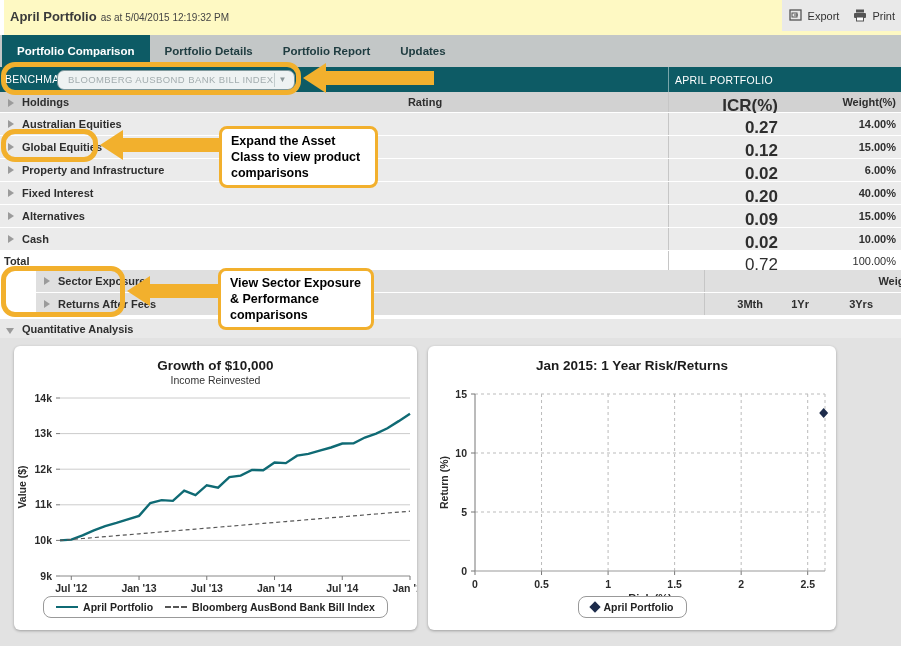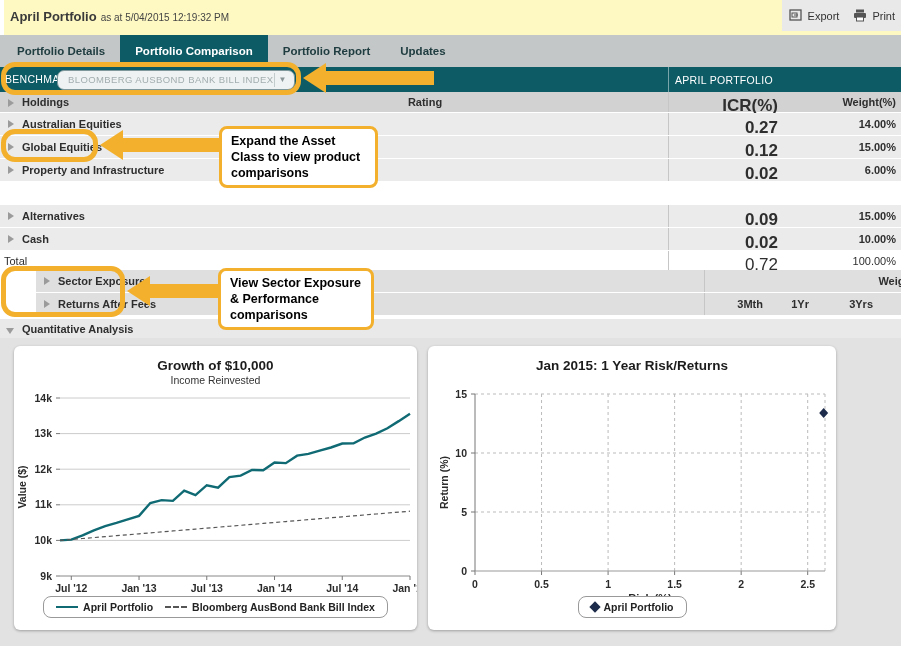--- a/index.html
+++ b/index.html
@@ -34,21 +34,21 @@
   .thead { top:92px; height:21px; background:#d2d2d2; border-bottom:1px solid #fff; }
   .t-lbl { position:absolute; left:22px; top:4px; font-size:11px; font-weight:bold; color:#2e2e2e; }
   .t-rating { position:absolute; left:385px; width:80px; top:4px; text-align:center; font-size:11px; font-weight:bold; color:#2e2e2e; }
   .c-icr { position:absolute; right:123px; top:4px; font-size:17px; font-weight:bold; color:#2e2e2e; }
   .c-wt  { position:absolute; right:5px;  top:4px; font-size:11px; font-weight:bold; color:#2e2e2e; }
   .asset { height:23px; background:#ebebeb; border-bottom:1px solid #fff;text-align:center; }
   .asset .t-lbl, .asset .c-icr, .asset .c-wt { top:5px; }
   .tri { position:absolute; left:8px; top:7px; width:0; height:0; border-top:4px solid transparent; border-bottom:4px solid transparent; border-left:6px solid #9b9b9b; cursor:pointer; }
   .tri-down { position:absolute; left:6px; top:9px; width:0; height:0; border-left:4px solid transparent; border-right:4px solid transparent; border-top:6px solid #9b9b9b; cursor:pointer; }
   .total { top:251px; height:19px; background:#fff; }
-  .total .t-lbl { left:4px; font-weight:normal; }
+  .total .t-lbl { left:4px; font-weight:bold; }
   .total .c-icr, .total .c-wt { font-weight:normal; }
   .grow { height:23px; background:#dfdfdf; border-bottom:1px solid #fff;margin-left:36px; }
   .r-sector { top:270px; }
   .r-returns { top:293px; }
   .per { position:absolute; top:5px; font-size:11px; font-weight:bold; color:#2e2e2e; }
   .r-quant { top:318px; height:20px; background:#e9e9e9; border-top:1px solid #fff; }
   .r-quant .t-lbl { top:4px; }
 
   
   .charts { position:absolute; left:0; top:338px; width:901px; height:308px; background:#e2e2e2; }
@@ -93,22 +93,22 @@
           <rect x="3" y="0.5" width="8" height="3" fill="#555"></rect>
           <rect x="1" y="4" width="12" height="5" rx="1" fill="#555"></rect>
           <rect x="3.5" y="8" width="7" height="4" fill="#fff" stroke="#555" stroke-width="1"></rect>
         </svg>
         <span>Print</span>
       </div>
     </div>
   </div>
 
   <div class="tabbar">
+    <div class="tab active">Portfolio Comparison</div>
     <div class="tab">Portfolio Details</div>
-    <div class="tab active">Portfolio Comparison</div>
     <div class="tab">Portfolio Report</div>
     <div class="tab">Updates</div>
   </div>
 
   <div class="benchbar">
     <span class="bench-label">BENCHMARK :</span>
     <div class="bench-dd">
       <span class="val">BLOOMBERG AUSBOND BANK BILL INDEX</span>
       <span class="dd-btn">▼</span>
     </div>
@@ -136,20 +136,27 @@
     <span class="t-lbl">Global Equities</span>
     <span class="c-icr">0.12</span>
     <span class="c-wt">15.00%</span>
     <span class="vsep"></span>
   </div>
   <div class="row asset" style="top:159px">
     <span class="tri"></span>
     <span class="t-lbl">Property and Infrastructure</span>
     <span class="c-icr">0.02</span>
     <span class="c-wt">6.00%</span>
+    <span class="vsep"></span>
+  </div>
+  <div class="row asset" style="top:182px">
+    <span class="tri"></span>
+    <span class="t-lbl">Fixed Interest</span>
+    <span class="c-icr">0.20</span>
+    <span class="c-wt">40.00%</span>
     <span class="vsep"></span>
   </div>
   <div class="row asset" style="top:205px">
     <span class="tri"></span>
     <span class="t-lbl">Alternatives</span>
     <span class="c-icr">0.09</span>
     <span class="c-wt">15.00%</span>
     <span class="vsep"></span>
   </div>
   <div class="row asset" style="top:228px">

